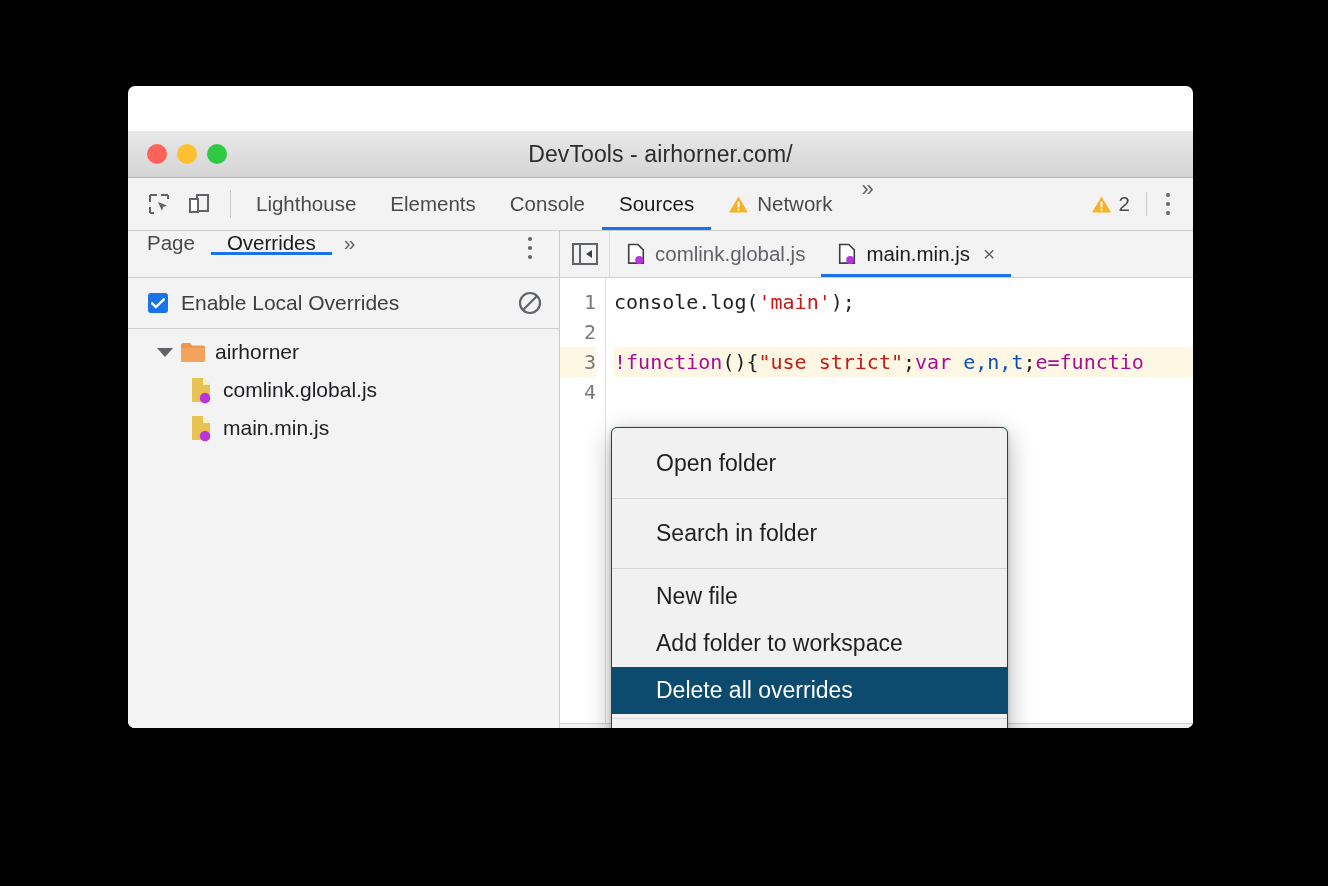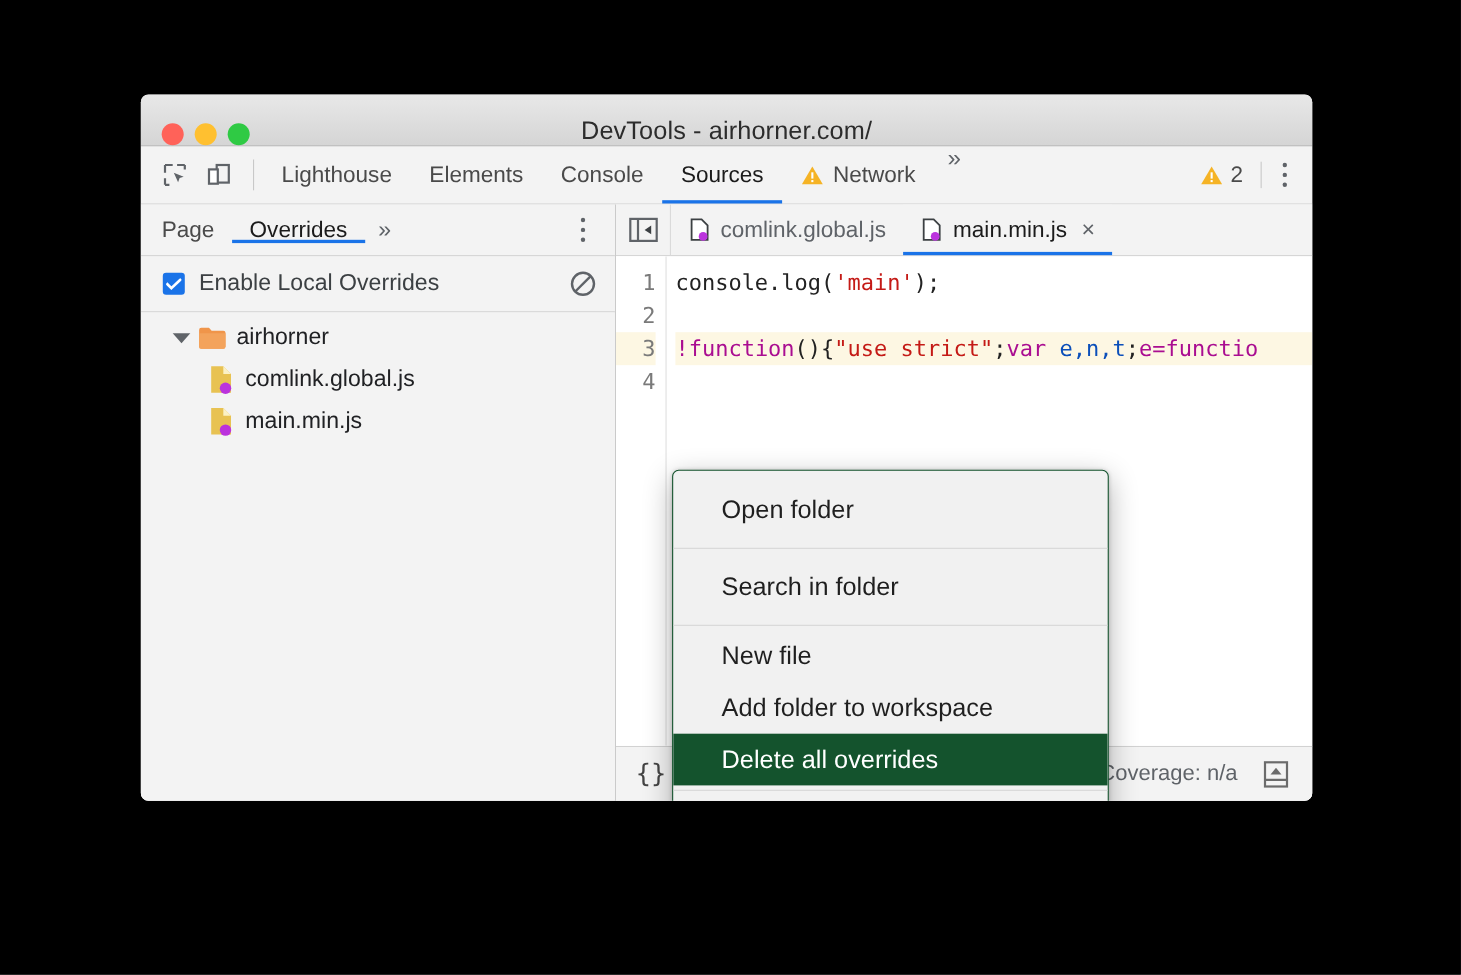--- a/index.html
+++ b/index.html
@@ -20,21 +20,21 @@
     box-shadow: 0 14px 46px rgba(0,0,0,0.65), 0 2px 10px rgba(0,0,0,0.4);
     overflow: hidden;
   }
 
   
   #titlebar {
     position: relative;
     height: 47px;
     background: linear-gradient(#e8e8e8, #d5d5d5);
     border-bottom: 1px solid #b4b4b4;
-    display: flex; align-items: flex-end;
+    display: flex; align-items: center; margin-top: 45px;
   }
   .traffic { display: flex; gap: 10px; margin-left: 19px; }
   .dot { width: 20px; height: 20px; border-radius: 50%; }
   .dot.red { background: #ff6259; }
   .dot.yellow { background: #ffc030; }
   .dot.green { background: #2fca44; }
   #title-text {
     position: absolute; left: 0; right: 0; text-align: center;
     font-size: 23px; color: #2c2c2c; letter-spacing: 0.1px;
     pointer-events: none;
@@ -75,21 +75,21 @@
   #body-split { display: flex; height: calc(642px - 47px - 53px); }
 
   
   #navigator {
     width: 432px; background: #f3f3f3;
     border-right: 1px solid #cacaca;
     display: flex; flex-direction: column;
     position: relative;
   }
   #nav-tabbar {
-    height: 47px; display: flex; align-items: center;
+    height: 47px; display: flex; align-items: flex-start;
     border-bottom: 1px solid #cfcfcf; background: #f3f3f3;
   }
   .nav-tab {
     display:flex; align-items:center; padding: 0 16px;
     font-size: 20.5px; color:#4a4a4a; position:relative; cursor:pointer;
   }
   .nav-tab:first-child { padding-left: 19px; }
   .nav-tab.active { color:#1b1b1b; }
   .nav-tab.active::after {
     content:""; position:absolute; left:0; right:0; bottom:0; height:3px; background:#1a73e8;
@@ -169,21 +169,21 @@
     position:absolute; left: 483px; top: 341px; width: 397px;
     background:#f1f1f1; border:1px solid #14532d; border-radius:6px;
     box-shadow: 0 8px 26px rgba(0,0,0,0.30), 0 1px 4px rgba(0,0,0,0.2);
     padding: 5px 0; z-index: 50; overflow:hidden;
   }
   .mi {
     height: 61px; display:flex; align-items:center;
     padding: 0 22px 0 44px; font-size: 23px; color:#1f1f1f; cursor:pointer;
     white-space:nowrap;
   }
-  .mi.hl { background:#14532d; color:#fff; }
+  .mi.hl { background:#0c4a6e; color:#fff; }
   .mi.compact { height: 47px; }
   .msep { height:1px; background:#d8d8d8; margin: 4px 0; }
 </style>
 </head>
 <body>
 
 <div id="window">
 
   <div id="titlebar">
     <div class="traffic">

